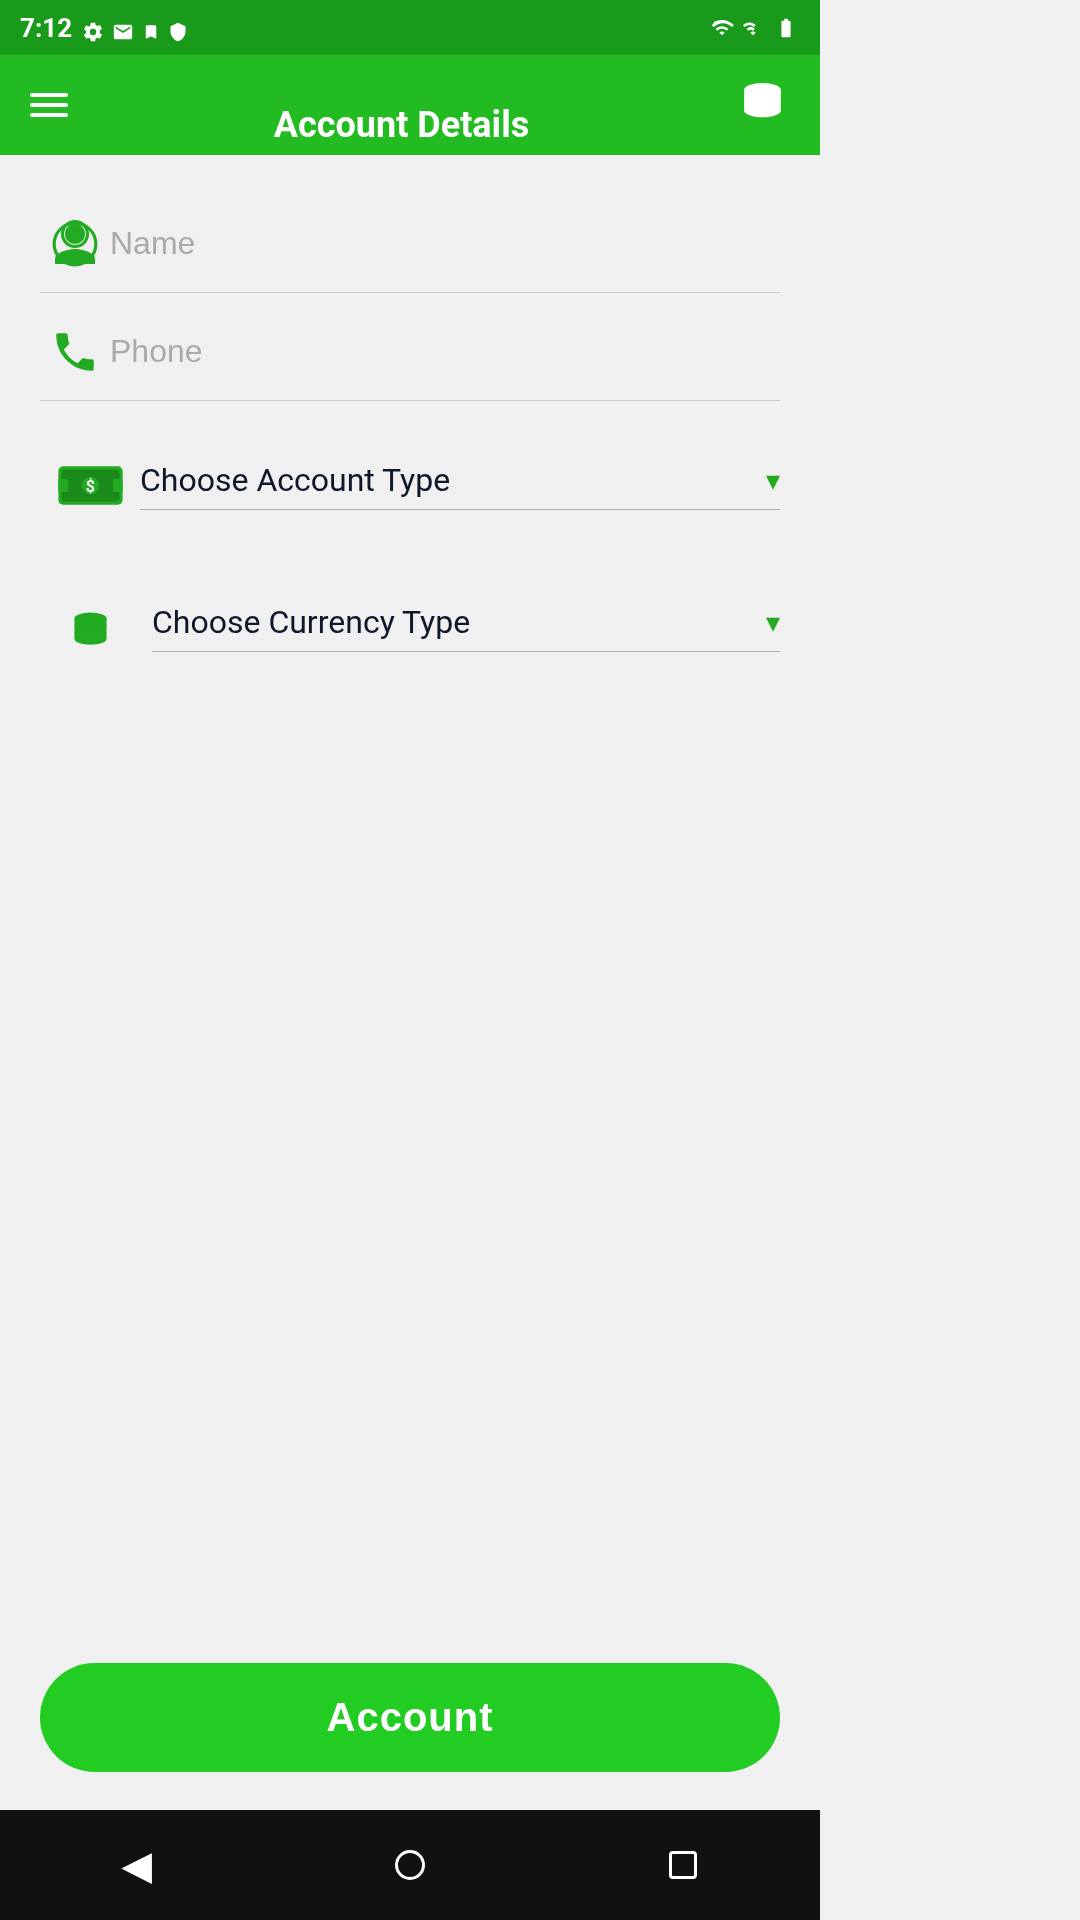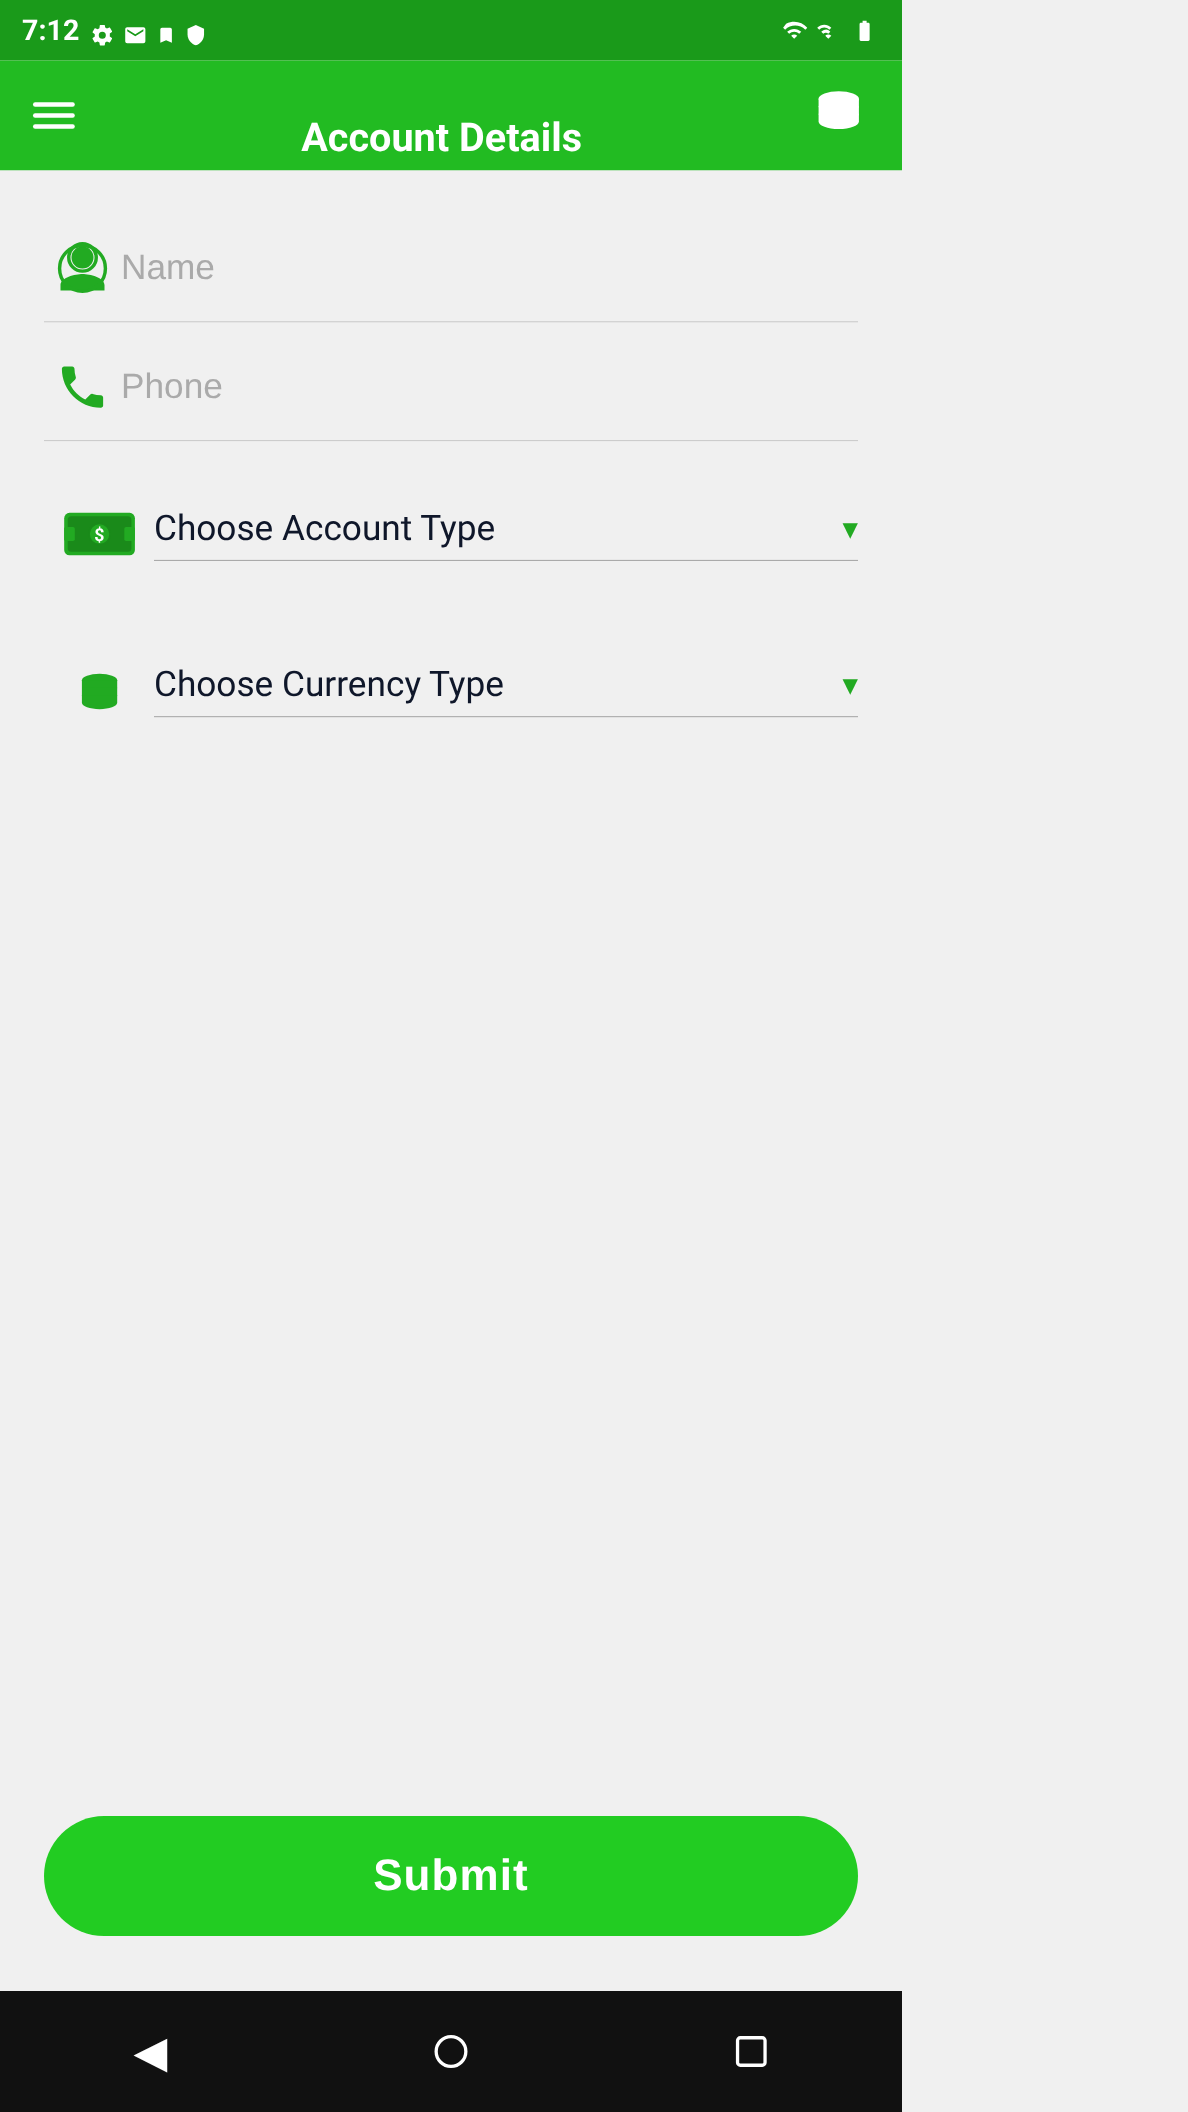--- a/index.html
+++ b/index.html
@@ -84,21 +84,21 @@
       color: white;
       font-size: 36px;
       font-weight: bold;
       margin-top: 40px;
     }
 
     
     .content {
       flex: 1;
       background: #f0f0f0;
-      padding: 40px 40px 20px 40px;
+      padding: 40px 40px 8px 40px;
       display: flex;
       flex-direction: column;
     }
 
     
     .field-row {
       display: flex;
       align-items: center;
       padding: 20px 0;
       border-bottom: 1.5px solid #ccc;
@@ -317,39 +317,39 @@
         <rect x="34" y="10" width="6" height="8" rx="1" fill="#22aa22"></rect>
         <text x="17" y="18" font-size="10" fill="white" font-weight="bold">$</text>
       </svg>
     </div>
     <div class="dropdown-select">
       <span class="dropdown-label">Choose Account Type</span>
       <span class="dropdown-arrow">▾</span>
     </div>
   </div>
 
-  <div class="dropdown-row" style="margin-top: 40px;">
+  <div class="dropdown-row" style="margin-top: 40px; gap: 12px;">
     <div class="dropdown-icon icon-coins">
       <svg width="55" height="55" viewBox="0 0 24 24" fill="#22aa22">
         <ellipse cx="12" cy="8" rx="7" ry="2.5"></ellipse>
         <path d="M5 8v3c0 1.38 3.13 2.5 7 2.5s7-1.12 7-2.5V8"></path>
         <path d="M5 11v3c0 1.38 3.13 2.5 7 2.5s7-1.12 7-2.5v-3"></path>
         <path d="M5 14v3c0 1.38 3.13 2.5 7 2.5s7-1.12 7-2.5v-3"></path>
       </svg>
     </div>
     <div class="dropdown-select">
       <span class="dropdown-label">Choose Currency Type</span>
       <span class="dropdown-arrow">▾</span>
     </div>
   </div>
 
   <div style="flex: 1;"></div>
 
   <div class="submit-area">
-    <button class="submit-btn">Submit</button>
+    <button class="submit-btn">Account</button>
   </div>
 
 </div>
 
 <div class="nav-bar">
   <div class="nav-btn">
     <span>◀</span>
   </div>
   <div class="nav-btn">
     <div class="nav-home"></div>

